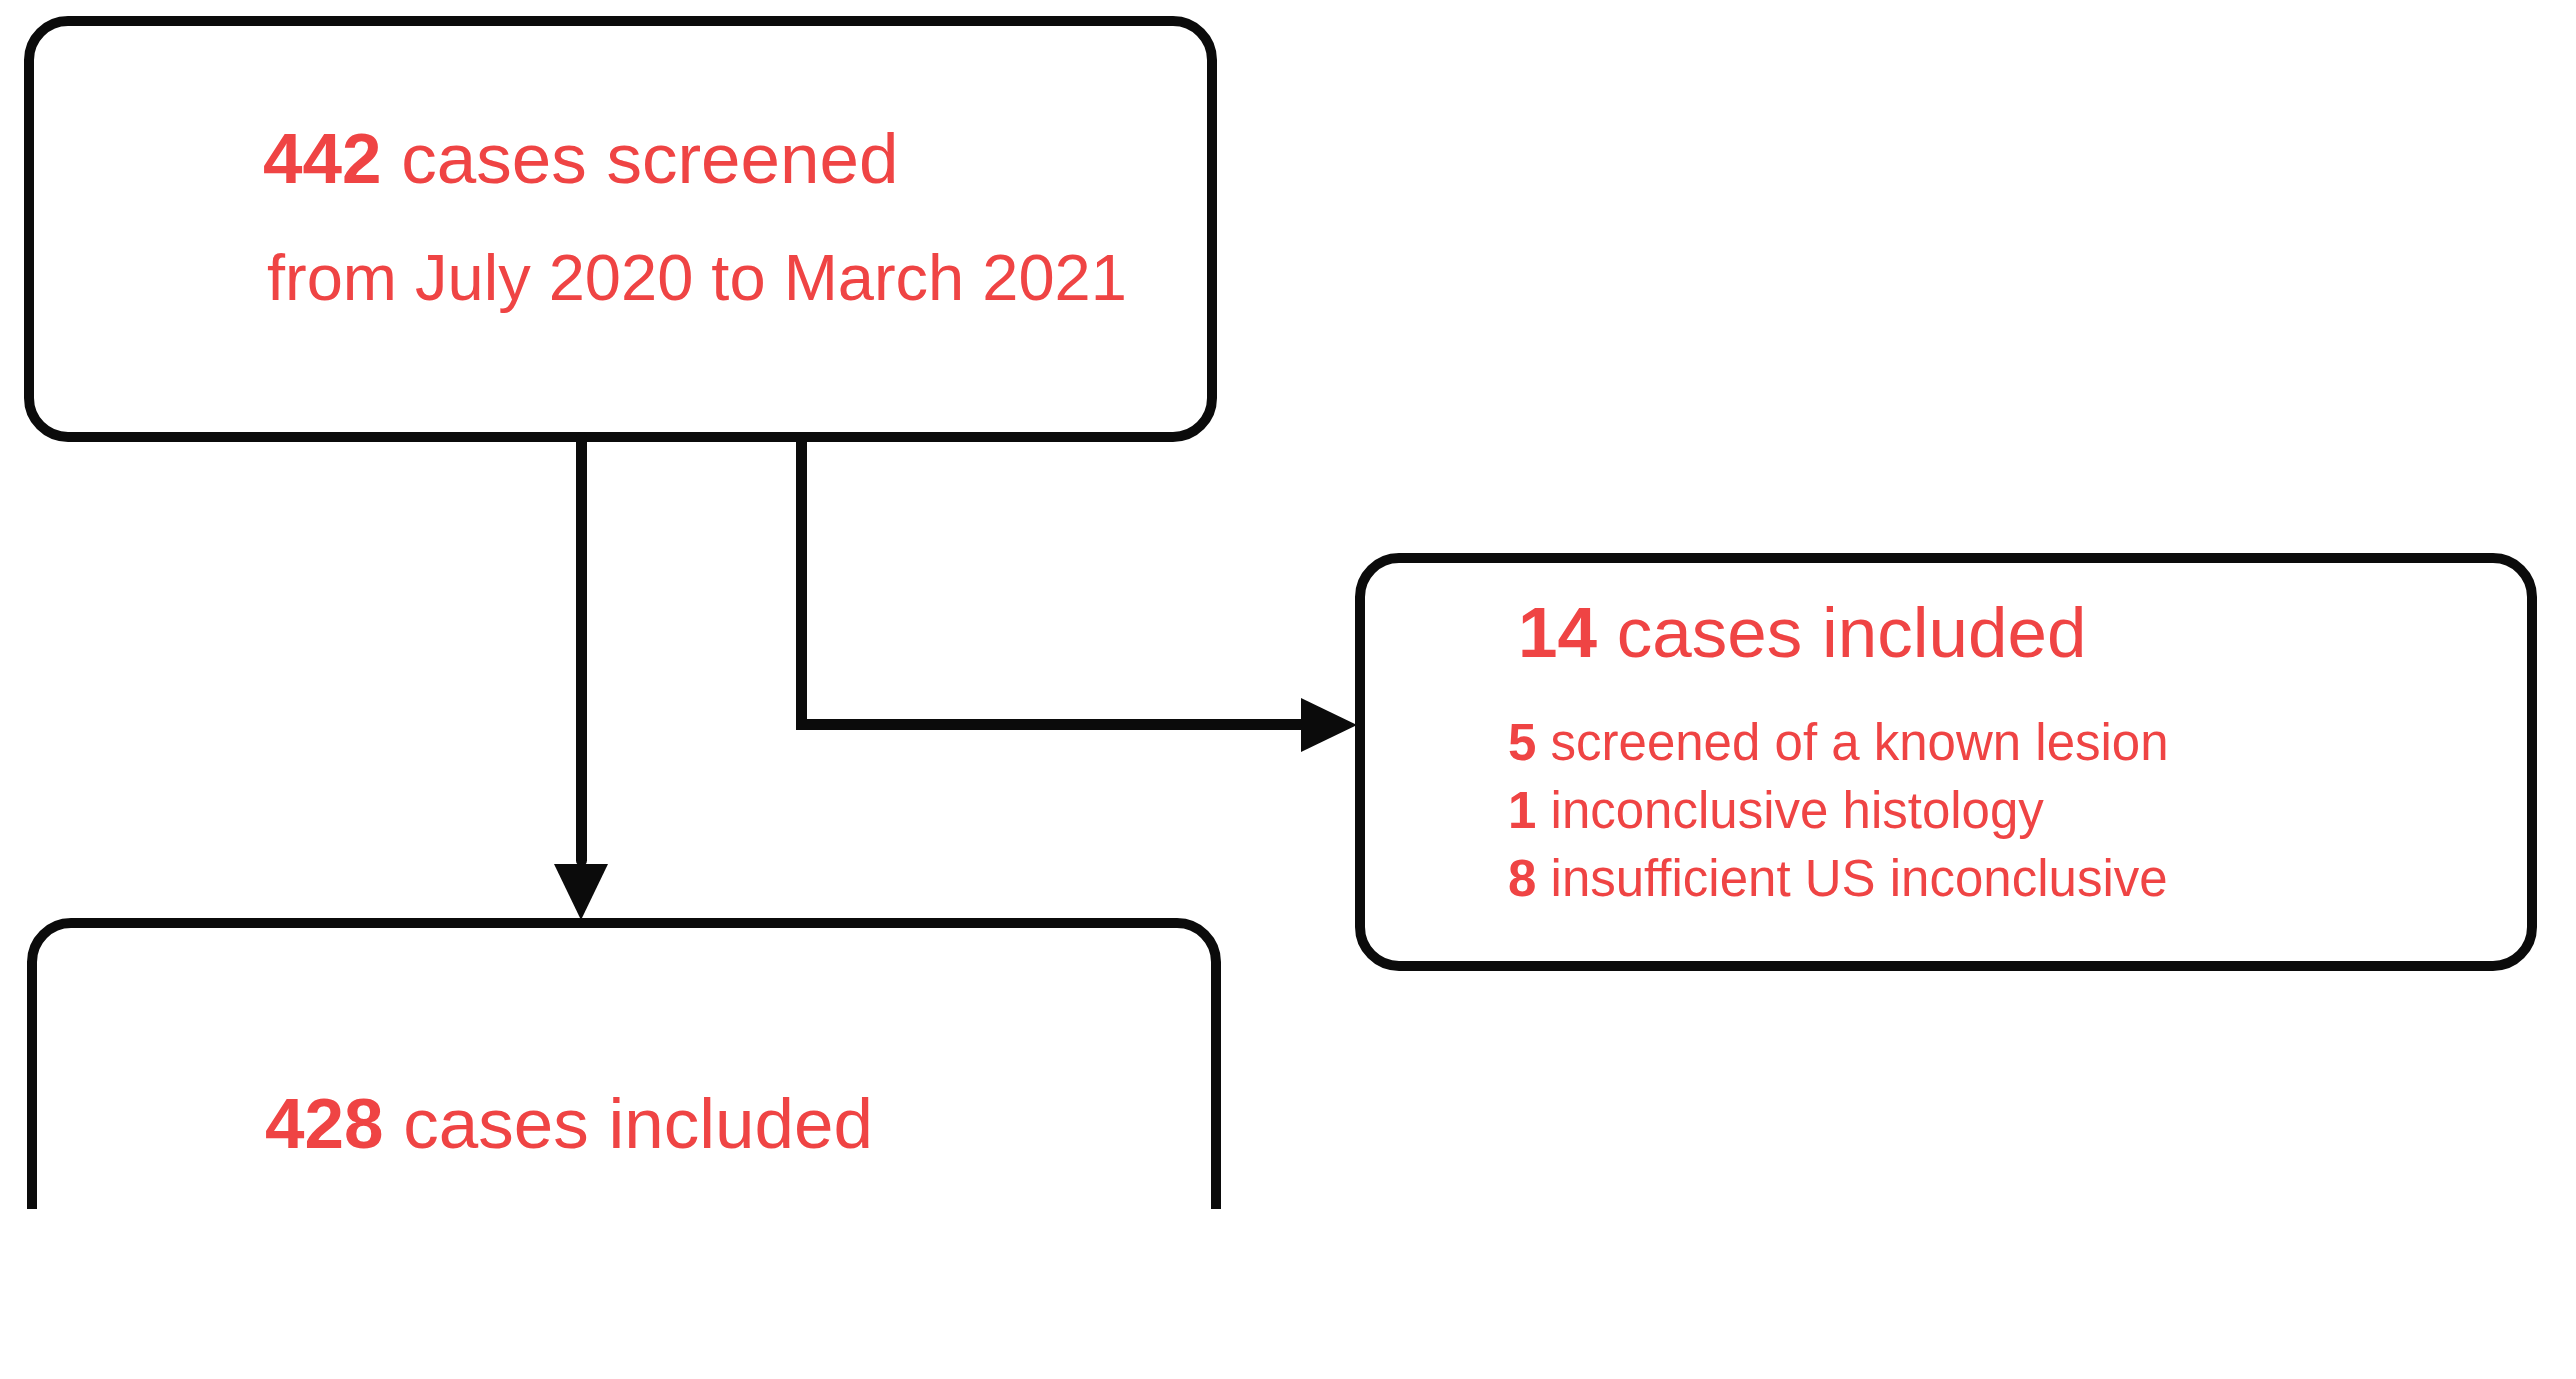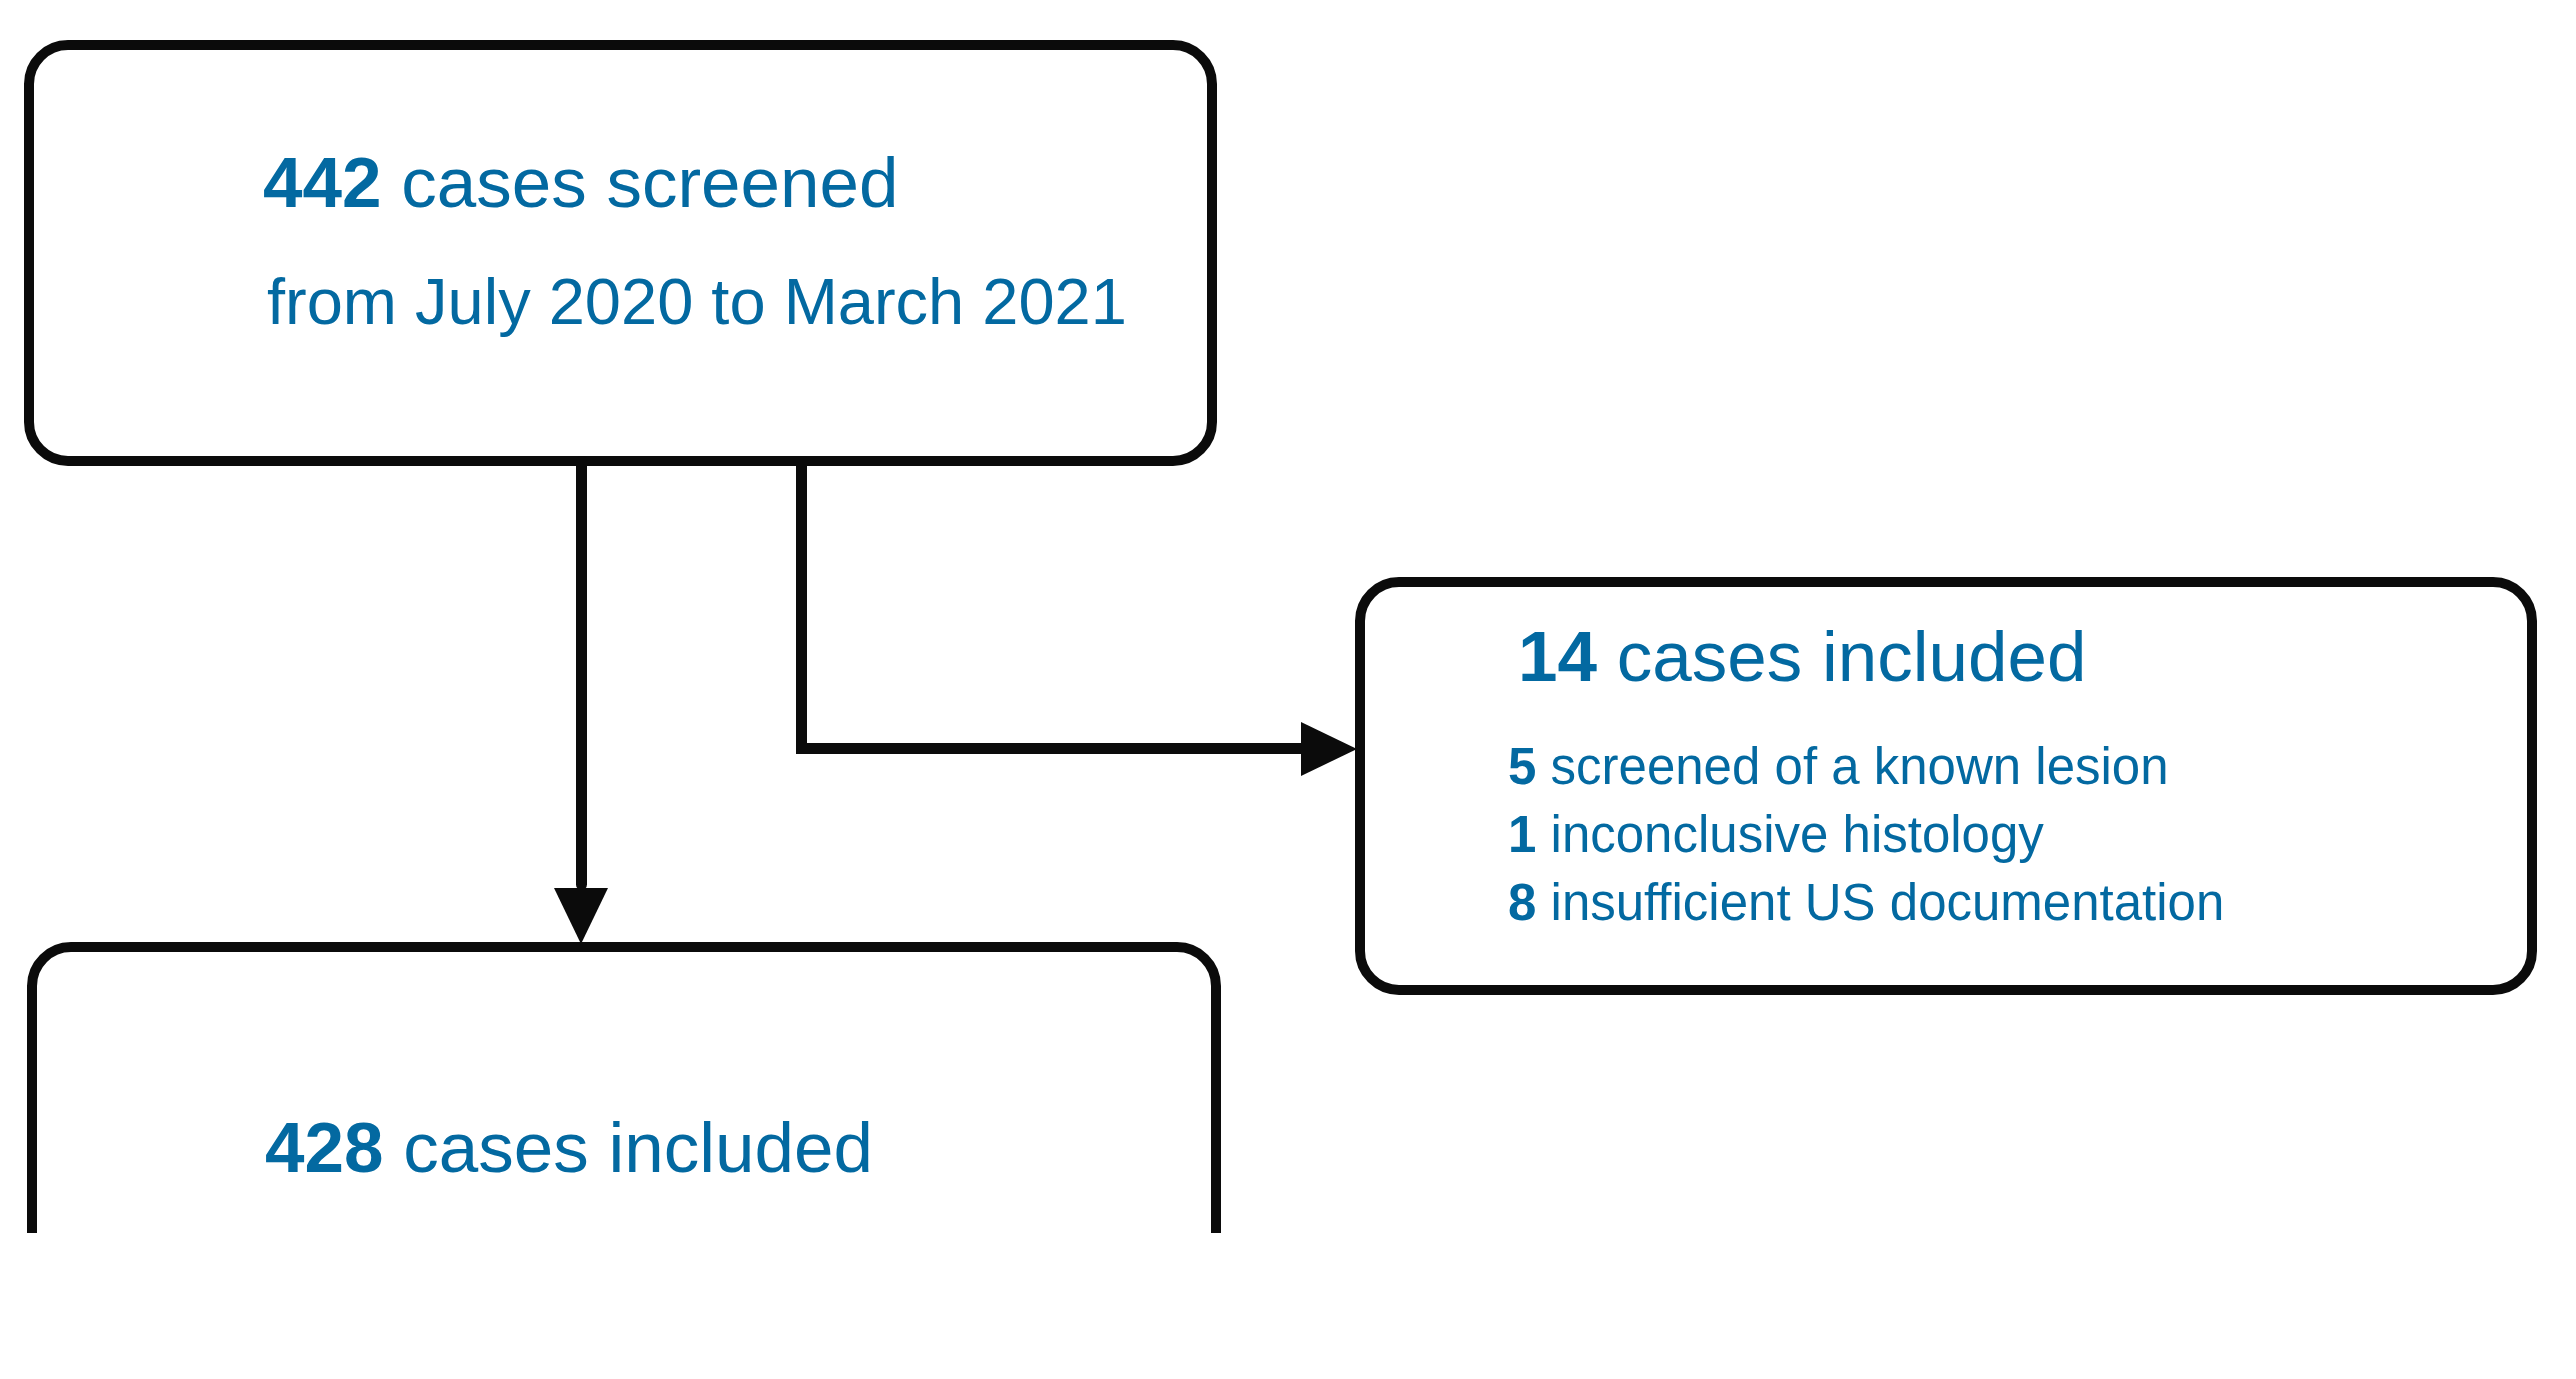--- a/index.html
+++ b/index.html
@@ -2,23 +2,22 @@
 <html><head>
 <meta charset="utf-8">
 <style>
   html, body { margin: 0; padding: 0; background: #ffffff; }
   .stage {
     position: relative;
     width: 2576px;
     height: 1209px;
     background: #ffffff;
     font-family: "Liberation Sans", "DejaVu Sans", sans-serif;
-    color: #0369a1;
+    color: #ef4444;
     overflow: hidden;
-    margin-top: 24px;
   }
   .box {
     position: absolute;
     box-sizing: border-box;
     border: 10.6px solid #0b0b0b;
     border-radius: 44px;
     background: #ffffff;
   }
   #box-screened { left: 24px;   top: 16.3px;  width: 1193px; height: 426px; }
   #box-excluded { left: 1355px; top: 553px; width: 1182px; height: 418px; }
@@ -105,21 +104,21 @@
       <span class="reason-line">
         <span class="num">5</span>
         <span>screened of a known lesion</span>
       </span>
       <span class="reason-line">
         <span class="num">1</span>
         <span>inconclusive histology</span>
       </span>
       <span class="reason-line">
         <span class="num">8</span>
-        <span>insufficient US documentation</span>
+        <span>insufficient US inconclusive</span>
       </span>
     </div>
   </div>
 
   <div class="box" id="box-included">
     <div class="title" id="included-title">
       <span class="num">428</span>
       <span>cases included</span>
     </div>
   </div>

